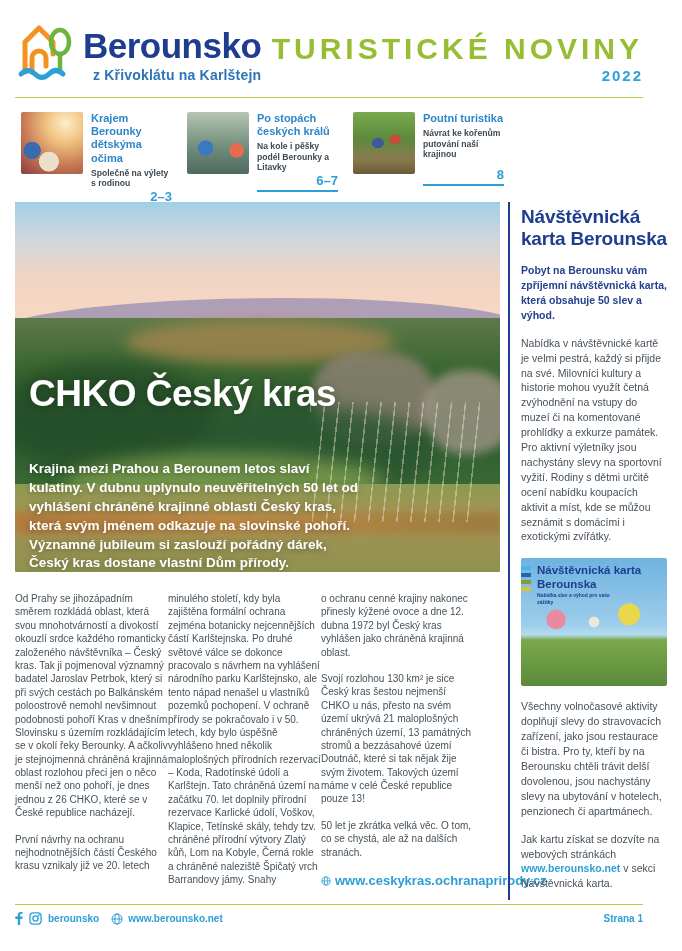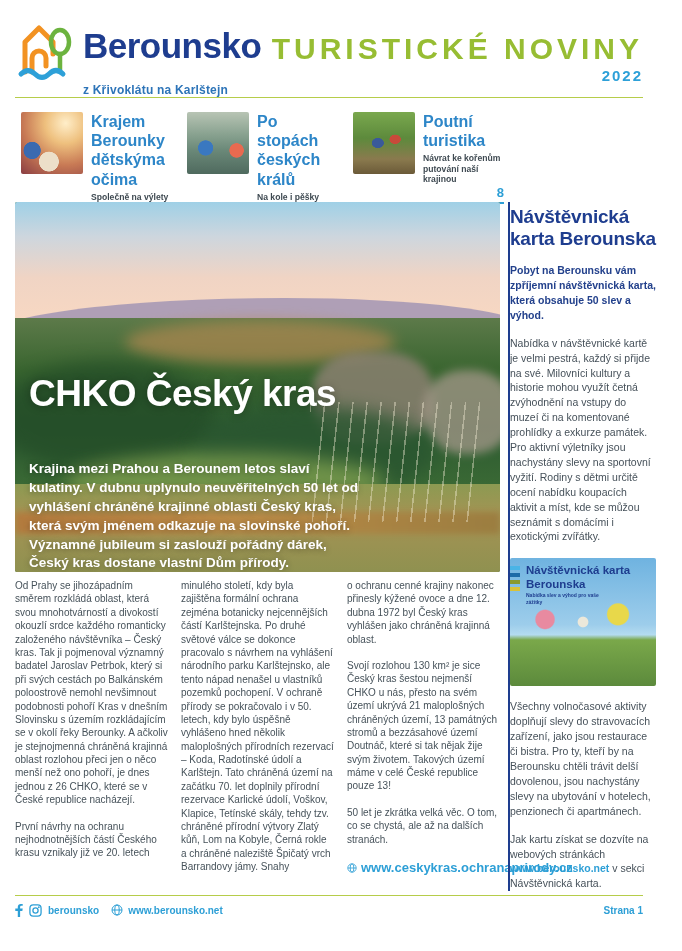--- a/index.html
+++ b/index.html
@@ -5,21 +5,21 @@
   * { margin:0; padding:0; box-sizing:border-box; }
   html,body { background:#ffffff; }
   body { font-family:"Liberation Sans", sans-serif; width:682px; height:951px; overflow:hidden; }
   .page { width:658px; height:951px; padding:0 15px; position:relative; background:#fff; }
 
   
   .masthead { display:flex; justify-content:space-between; align-items:flex-start; padding-top:16px; height:94px; }
   .brand { display:flex; align-items:flex-start; gap:10px; }
   .brand svg { display:block; }
   .brand-name { color:#1e3d8f; font-size:35px; font-weight:700; letter-spacing:-0.5px; line-height:1; margin-top:12px; }
-  .brand-tagline { color:#2d74b8; font-size:12px; font-weight:600; margin-top:20px; letter-spacing:0.2px; }
+  .brand-tagline { color:#2d74b8; font-size:14px; font-weight:600; margin-top:4px; letter-spacing:0.2px;text-align:right; }
   .masthead-right { text-align:right; padding-top:16px; }
   .paper-title { color:#97bd33; font-size:30px; font-weight:700; letter-spacing:4px; line-height:1.1; }
   .paper-year { color:#2da0d8; font-size:15px; font-weight:700; letter-spacing:2px; margin-top:2px; }
 
   .rule { border-top:1.5px solid #b6cd4a; margin-top:3px; }
 
   
   .teasers { display:flex; gap:15px; padding:14px 6px 10px 6px; height:98px; }
   .teaser { display:flex; gap:8px; width:151px; }
   .thumb { width:62px; height:62px; border-radius:2px; flex:0 0 62px; }
@@ -35,21 +35,21 @@
         radial-gradient(circle at 50% 50%, #f0ded8 0 32%, #e9e7e4 60%, #d8d6d4 100%); }
   .t3 { background:
         radial-gradient(circle at 30% 58%, #3a78c0 0 13%, rgba(0,0,0,0) 14%),
         radial-gradient(circle at 80% 62%, #e86a50 0 11%, rgba(0,0,0,0) 12%),
         linear-gradient(180deg, #b8c4b4 0%, #8aa391 35%, #6a8878 62%, #4f6a5e 100%); }
   .t4 { background:
         radial-gradient(ellipse at 40% 50%, #3a5a9a 0 11%, rgba(0,0,0,0) 12%),
         radial-gradient(ellipse at 68% 44%, #c84a3a 0 9%, rgba(0,0,0,0) 10%),
         linear-gradient(180deg, #7aa84e 0%, #5d8a3c 42%, #8a7a4e 76%, #6b5a38 100%); }
   .teaser-text { display:flex; flex-direction:column; width:81px; }
-  .t-title { color:#2d86c8; font-size:16px; font-weight:700; line-height:1.2; }
+  .t-title { color:#2d86c8; font-size:11px; font-weight:700; line-height:1.2; }
   .t-sub { color:#3f4a52; font-size:8.6px; font-weight:600; line-height:1.22; margin-top:3px; }
   .t-spacer { flex:1; }
   .t-pages { color:#2d9fd6; font-size:13px; font-weight:700; text-align:right;
              border-bottom:2px solid #2d9fd6; padding-bottom:2px; }
 
   
   .main { display:flex; gap:8px; margin-top:6px; }
   .left-col { width:485px; }
 
   
@@ -67,28 +67,28 @@
   .ph-meadow { bottom:0; left:0; right:0; height:88px; background:linear-gradient(180deg,#8c9a52 0%,#a59354 38%,#8f9150 100%); }
   .ph-orangeband { bottom:38px; left:0; right:0; height:22px; background:linear-gradient(90deg,#b5763a,#c08a45 45%,#9a7a3d); filter:blur(3px); opacity:.85; }
   .ph-stems { bottom:50px; right:20px; width:170px; height:120px; opacity:.45;
       background:repeating-linear-gradient(96deg, rgba(245,238,215,.9) 0 1.5px, rgba(0,0,0,0) 1.5px 14px); filter:blur(.4px); }
   .hero-title { position:absolute; left:14px; top:172px; color:#fff; font-size:37px; font-weight:700;
       line-height:1.08; letter-spacing:-0.5px; text-shadow:0 1px 8px rgba(0,0,0,.3); z-index:5; }
   .hero-lead { position:absolute; left:14px; top:258px; width:334px; color:#fff; font-size:13.5px;
       font-weight:600; line-height:1.4; text-shadow:0 1px 6px rgba(0,0,0,.35); z-index:5; }
 
   
-  .columns { display:flex; gap:13px; margin-top:7px; }
+  .columns { display:flex; margin-top:20px; }
   .col { width:153px; color:#46525a; font-size:10px; line-height:1.34; font-weight:500; }
   .col p { margin-bottom:13px; }
   .weblink { color:#2d9fd6; font-weight:600; text-decoration:none; display:inline-flex; align-items:center; gap:4px; font-size:13px; }
   .weblink svg { flex:0 0 auto; }
 
   
-  .sidebar { width:159px; border-left:2px solid #1e3d8f; padding-top:4px; }
+  .sidebar { width:159px; border-left:2px solid #1e3d8f; padding-left:11px; padding-top:4px; }
   .sb-heading { color:#1e3d8f; font-size:19px; font-weight:700; line-height:1.16; letter-spacing:-0.2px; }
   .sb-lead { color:#23418c; font-size:10.5px; font-weight:700; line-height:1.42; margin-top:13px; }
   .sb-p { color:#46515a; font-size:10.5px; font-weight:500; line-height:1.42; margin-top:13px; }
   .sb-link { color:#2d9fd6; font-weight:600; text-decoration:none; }
 
   .card-img { position:relative; width:146px; height:128px; margin-top:14px; border-radius:2px; overflow:hidden;
       background:linear-gradient(180deg,#6fb3e0 0%,#9dcdeb 52%,#b4dcf0 60%,#7aa84a 64%,#5c8a3c 100%); }
   .card-figures { position:absolute; inset:0;
       background:
         radial-gradient(circle at 74% 44%, #e8d84a 0 8%, rgba(0,0,0,0) 9%),

